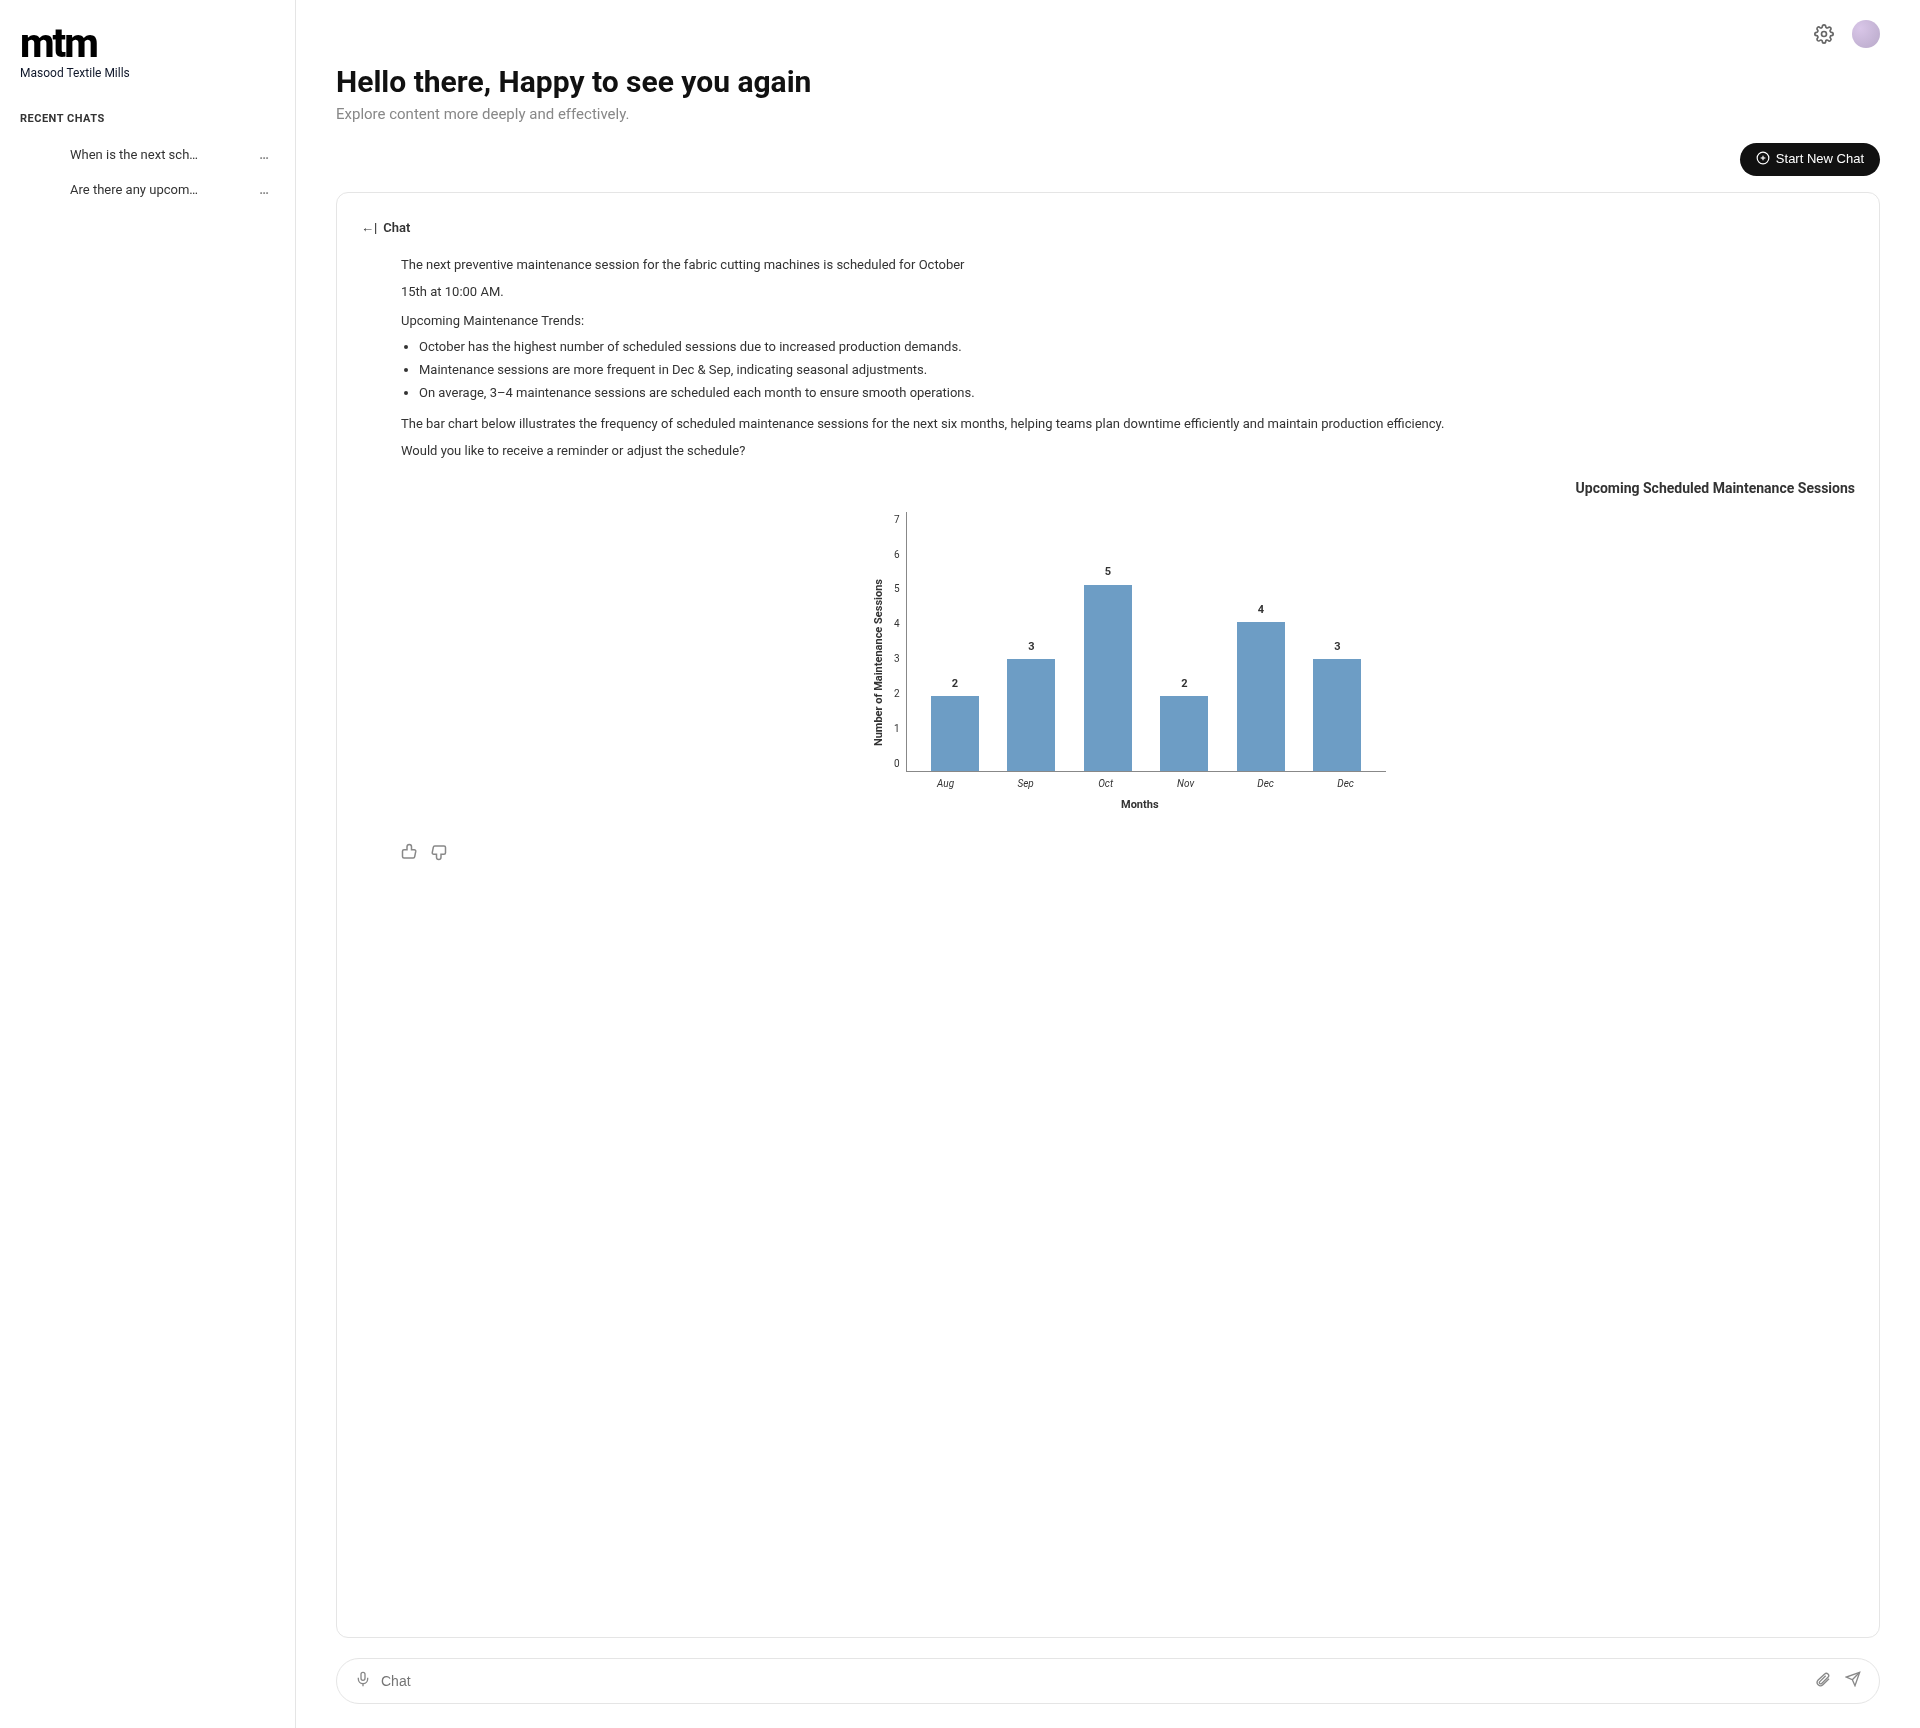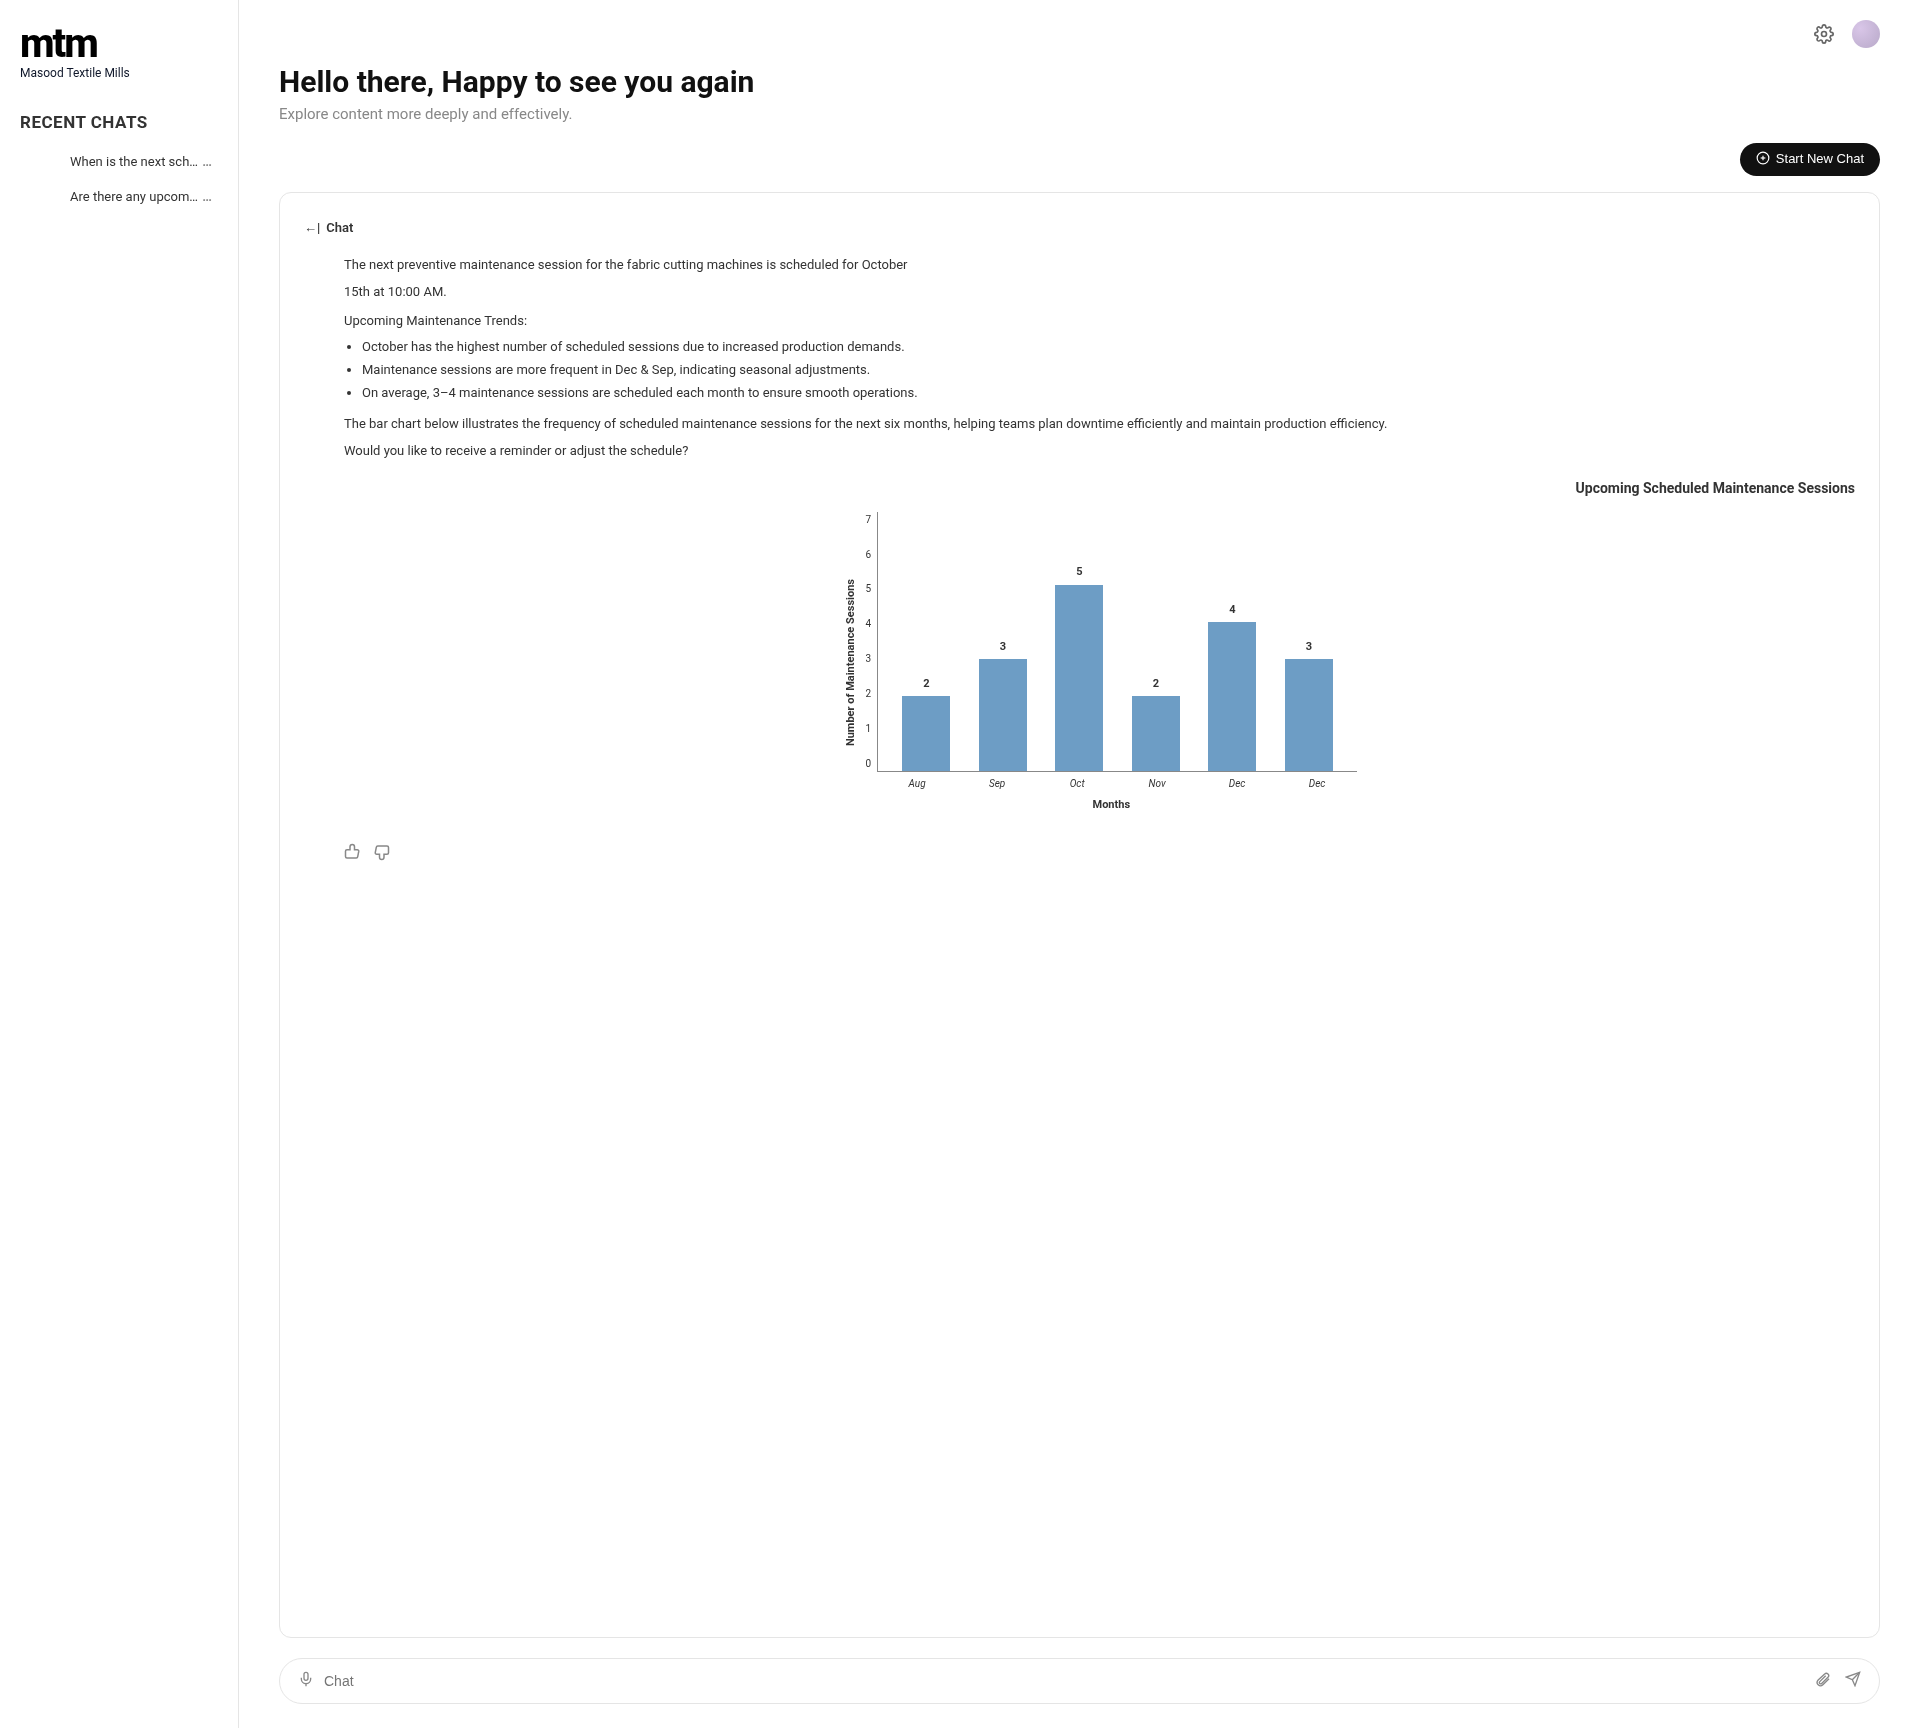--- a/index.html
+++ b/index.html
@@ -12,40 +12,40 @@
     overflow: hidden;
   }
   .app {
     display: flex;
     width: 100%;
     height: 100%;
     background: #fff;
   }
   
   .sidebar {
-    width: 239px;
+    width: 296px;
     border-right: 1px solid #e5e5e5;
     padding: 24px 20px;
     display: flex;
     flex-direction: column;
   }
   .logo-block { margin-bottom: 32px; }
   .logo-text {
     font-size: 40px;
     font-weight: 800;
     letter-spacing: -2px;
     line-height: 1;
   }
   .logo-sub {
     font-size: 12px;
     color: #0f172a;
     margin-top: 2px;
   }
   .recent-label {
-    font-size: 17px;
+    font-size: 11px;
     font-weight: 700;
     letter-spacing: 0.5px;
     color: #333;
     margin-bottom: 12px;
   }
   .chat-item {
     display: flex;
     justify-content: space-between;
     align-items: center;
     padding: 10px 6px;

